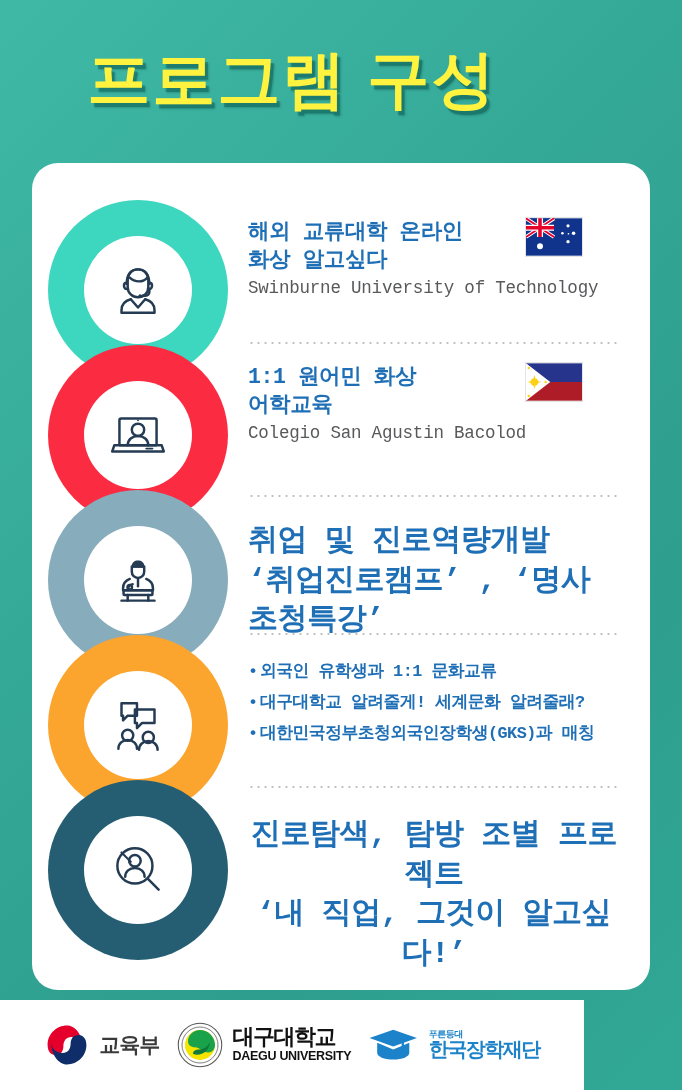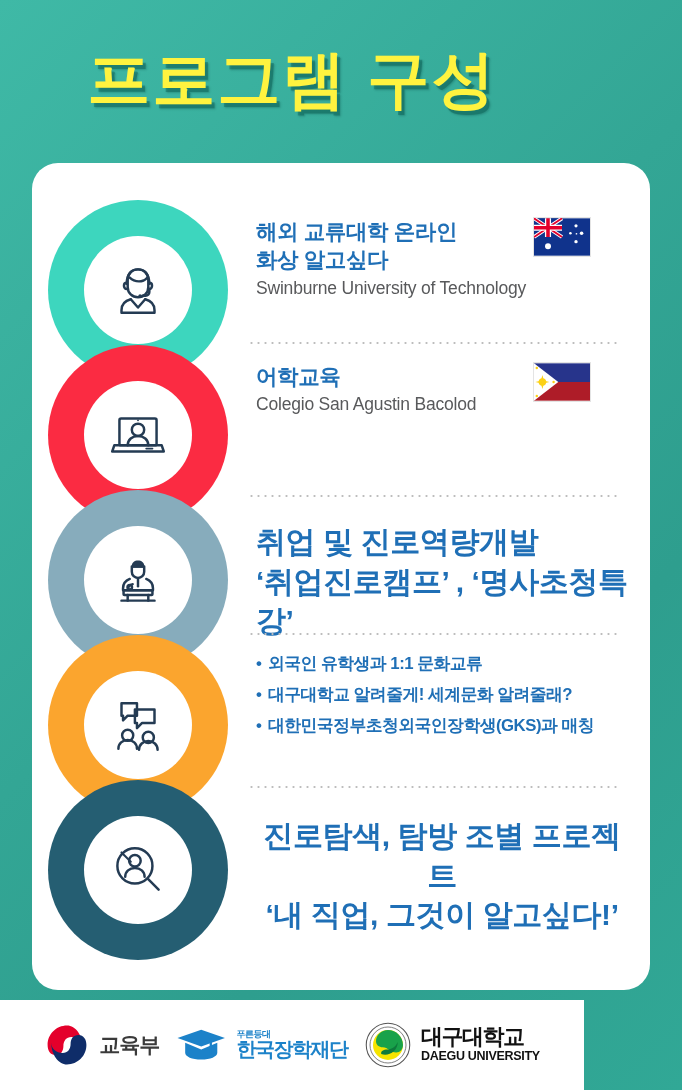--- a/index.html
+++ b/index.html
@@ -42,37 +42,37 @@
   .ring .hole svg { width:66px; height:66px; display:block; }
 
   .ring-0 { top:0;   z-index:1; }
   .ring-1 { top:145px; z-index:2; }
   .ring-2 { top:290px; z-index:3; }
   .ring-3 { top:435px; z-index:4; }
   .ring-4 { top:580px; z-index:5; }
 
   
   .rows { position:absolute; left:248px; top:200px; width:372px; }
-  .row { position:absolute; left:8px; width:372px; }
+  .row { position:absolute; left:0; width:372px;font-family:Liberation Mono, monospace; }
   .row-0 { top:18px; }
   .row-1 { top:163px; }
   .row-2 { top:322px; }
   .row-3 { top:452px; }
   .row-4 { top:616px; }
 
   .head {
     color:#1F6FB6; font-weight:bold; font-size:21.5px; line-height:1.32;
     letter-spacing:-0.4px;
   }
   .head.big { font-size:30px; }
   .sub {
     color:#58595B; font-size:17.5px; line-height:1.35; margin-top:2px;
     letter-spacing:-0.2px;
   }
-  .bullets { list-style:none; }
+  .bullets { list-style:none;margin-top:8px; }
   .bullets li {
     color:#1F6FB6; font-weight:bold; font-size:16.8px; line-height:1.42;
     letter-spacing:-0.5px; margin-bottom:7px; position:relative; padding-left:12px;
   }
   .bullets li:before {
     content:"•"; position:absolute; left:0; top:0;
   }
 
   
   .flag { position:absolute; width:58px; height:40px; border:1px solid #e4e4e4; overflow:hidden; }
@@ -216,20 +216,21 @@
           <circle cx="45" cy="25" r="1.8"></circle>
           <circle cx="39" cy="16" r="1.4"></circle>
           <circle cx="45.5" cy="16.5" r="0.9"></circle>
         </g>
       </svg>
     </div>
   </div>
 
   <div class="row row-1">
     <div class="head">
+      <div>1:1 원어민 화상</div>
       <div>어학교육</div>
     </div>
     <div class="sub">Colegio San Agustin Bacolod</div>
     <div class="flag flag-1">
       <svg viewBox="0 0 60 40">
         <rect width="60" height="20" fill="#27348B"></rect>
         <rect y="20" width="60" height="20" fill="#AE1C28"></rect>
         <path d="M0 0L26 20L0 40Z" fill="#fff"></path>
         <g fill="#FCD116">
           <circle cx="9" cy="20" r="4"></circle>
@@ -276,38 +277,38 @@
   <div class="logo">
     <svg width="46" height="46" viewBox="0 0 64 64">
       <path d="M32 5a27 27 0 1 0 0 54 27 27 0 0 0 0-54z" fill="#fff"></path>
       <path d="M32 5C17 5 5 17 5 32c0 8 4 14 11 14 7.5 0 11-5.5 11-12.5S31 21 38 21c9 0 16 6 16 15 0-17-10-31-22-31z" fill="#E4002B"></path>
       <path d="M32 59c15 0 27-12 27-27 0-8-4-14-11-14-7.5 0-11 5.5-11 12.5S33 43 26 43c-9 0-16-6-16-15 0 17 10 31 22 31z" fill="#0F2D69"></path>
     </svg>
     <span class="logo-text-ko">교육부</span>
   </div>
 
   <div class="logo">
-    <svg width="52" height="40" viewBox="0 0 68 50">
-      <path d="M2 16L33 5l31 11-31 11z" fill="#1C82C9"></path>
-      <path d="M12 22v13c0 5 9 9 21 9s21-4 21-9V22L33 31z" fill="#1C82C9"></path>
-      <rect x="44" y="16" width="3" height="22" fill="#1C82C9"></rect>
-      <circle cx="45.5" cy="14" r="3" fill="#1C82C9"></circle>
-    </svg>
-    <div>
-      <div class="kosaf-small">푸른등대</div>
-      <div class="kosaf-ko">한국장학재단</div>
-    </div>
-  </div>
-
-  <div class="logo">
     <svg width="48" height="48" viewBox="0 0 64 64">
       <circle cx="32" cy="32" r="29" fill="#fff" stroke="#555" stroke-width="1.4"></circle>
       <circle cx="32" cy="32" r="24" fill="#fff" stroke="#555" stroke-width="1"></circle>
       <circle cx="32" cy="32" r="20" fill="#F5E400"></circle>
       <path d="M32 12c11 0 20 9 20 20 0 6-4 10-9 10-8 0-11-7-18-7-5 0-9-3-9-8 0-8 7-15 16-15z" fill="#19A24A"></path>
       <path d="M23 44c5 2 12 1 17-4 3-3 5-7 5-12-3 7-9 10-14 10-5 0-9 2-8 6z" fill="#0E7A3C"></path>
     </svg>
     <div>
       <div class="du-ko">대구대학교</div>
       <div class="du-en">DAEGU UNIVERSITY</div>
     </div>
   </div>
+
+  <div class="logo">
+    <svg width="52" height="40" viewBox="0 0 68 50">
+      <path d="M2 16L33 5l31 11-31 11z" fill="#1C82C9"></path>
+      <path d="M12 22v13c0 5 9 9 21 9s21-4 21-9V22L33 31z" fill="#1C82C9"></path>
+      <rect x="44" y="16" width="3" height="22" fill="#1C82C9"></rect>
+      <circle cx="45.5" cy="14" r="3" fill="#1C82C9"></circle>
+    </svg>
+    <div>
+      <div class="kosaf-small">푸른등대</div>
+      <div class="kosaf-ko">한국장학재단</div>
+    </div>
+  </div>
 </div>
 
 </body></html>

